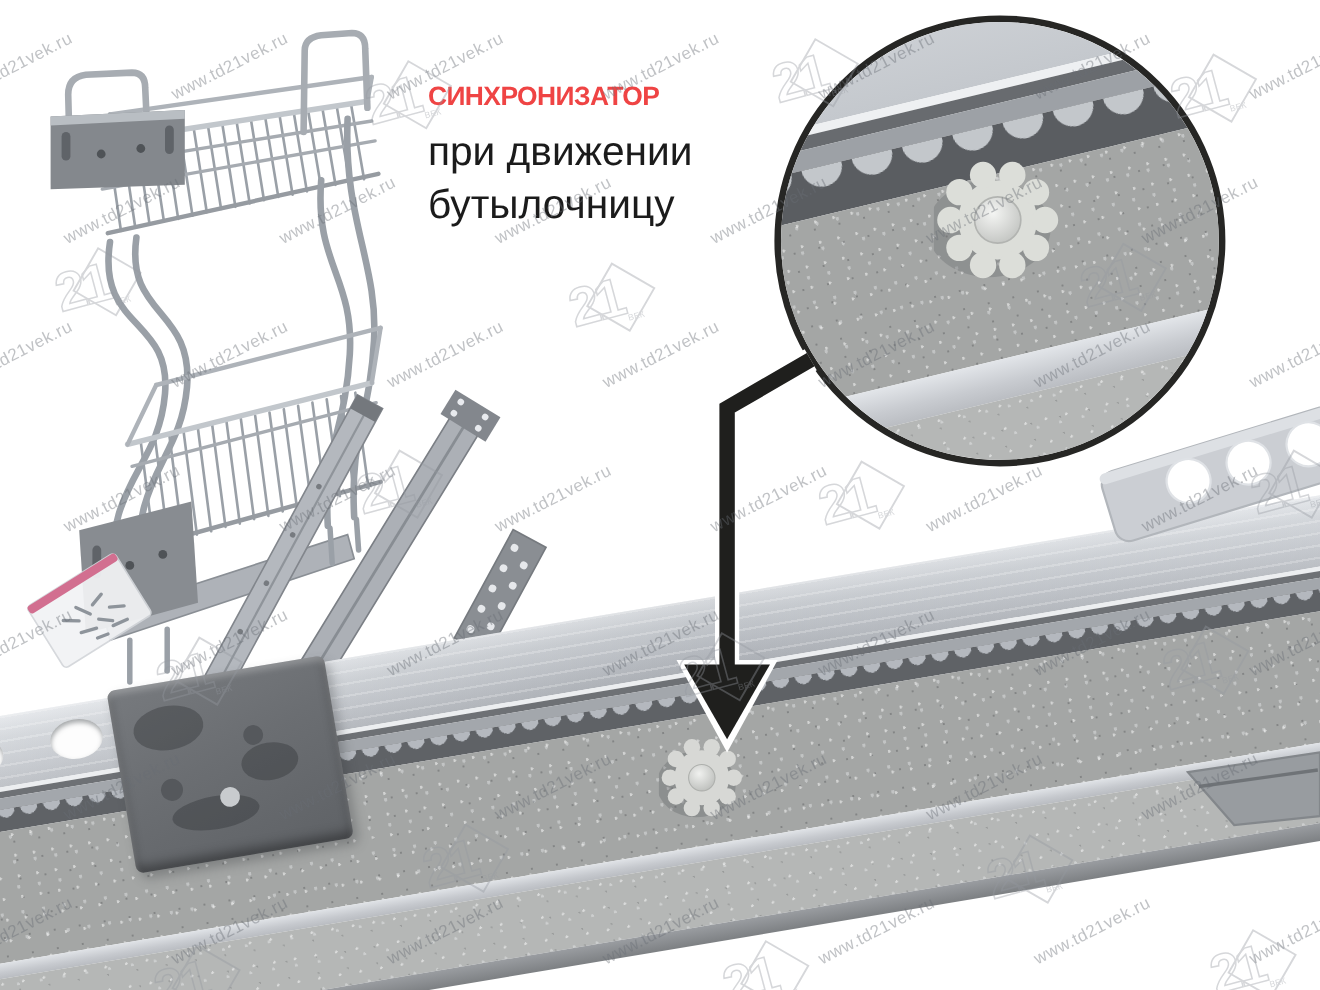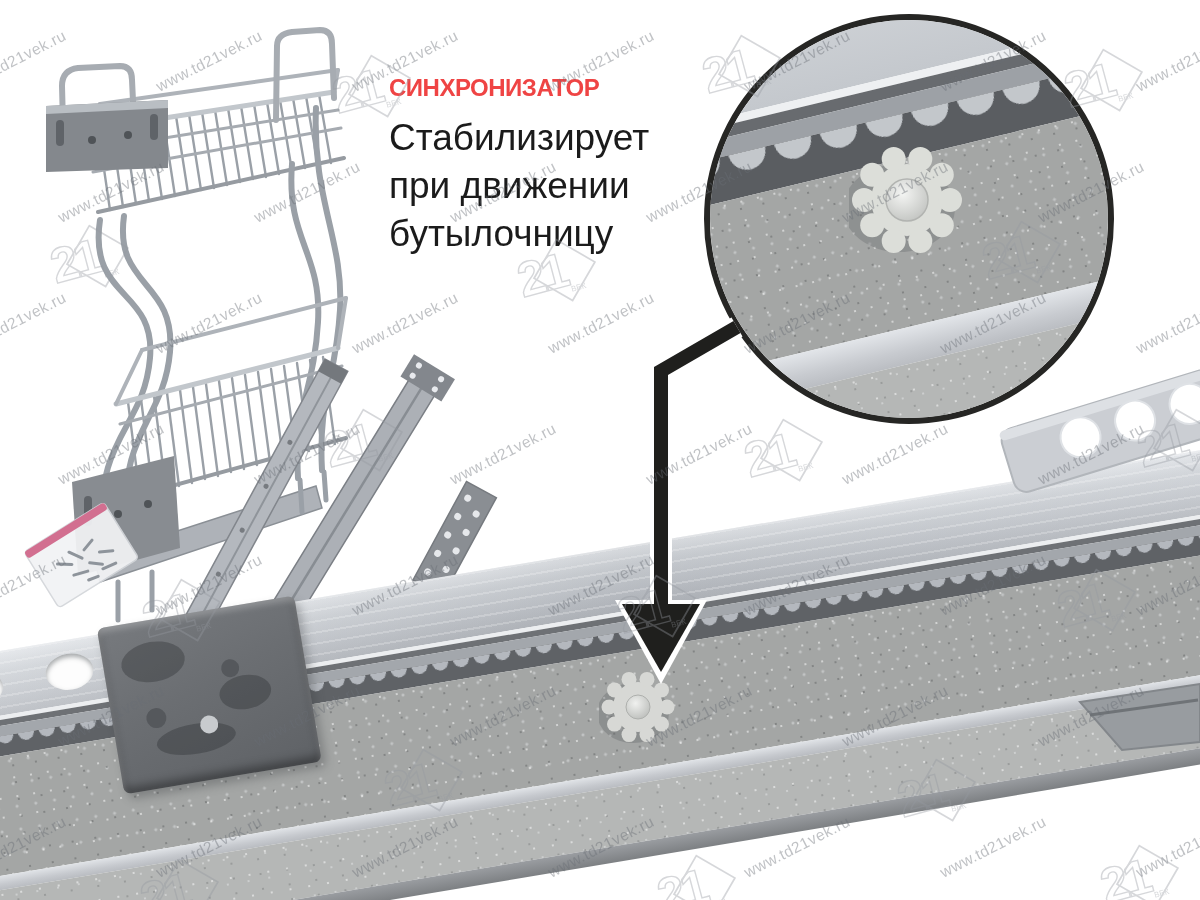--- a/index.html
+++ b/index.html
@@ -326,21 +326,20 @@
 
   <svg class="layer" width="1200" height="900" viewBox="0 0 1200 900" style="z-index:30">
     <path d="M737,327 L661,371 L661,606" fill="none" stroke="#ffffff" stroke-width="22" stroke-linejoin="miter"></path>
     <polygon points="615,600 707,600 661,684" fill="#ffffff"></polygon>
     <path d="M737,327 L661,371 L661,606" fill="none" stroke="#1f1f1d" stroke-width="14" stroke-linejoin="miter"></path>
     <polygon points="622,604 700,604 661,672" fill="#1f1f1d"></polygon>
   </svg>
 
   <div class="caption">
     <div class="title">СИНХРОНИЗАТОР</div>
-    <div class="line">Стабилизирует</div>
     <div class="line">при движении</div>
     <div class="line">бутылочницу</div>
   </div>
 
   <div class="wm" id="wm">
       <div class="wmtext" style="left: -45px; top: 52px;">www.td21vek.ru</div>
       <div class="wmtext" style="left: 151px; top: 52px;">www.td21vek.ru</div>
       <div class="wmtext" style="left: 347px; top: 52px;">www.td21vek.ru</div>
       <div class="wmtext" style="left: 543px; top: 52px;">www.td21vek.ru</div>
       <div class="wmtext" style="left: 739px; top: 52px;">www.td21vek.ru</div>

